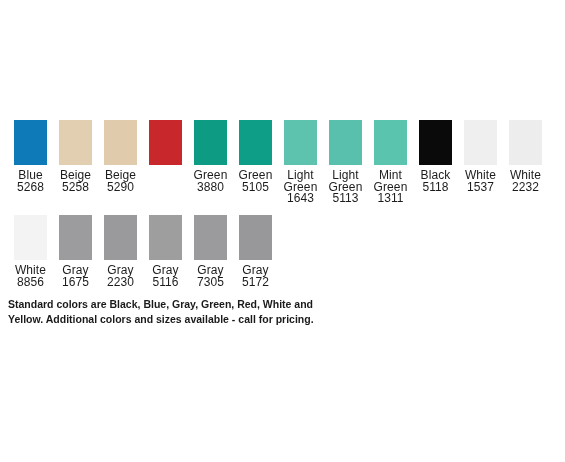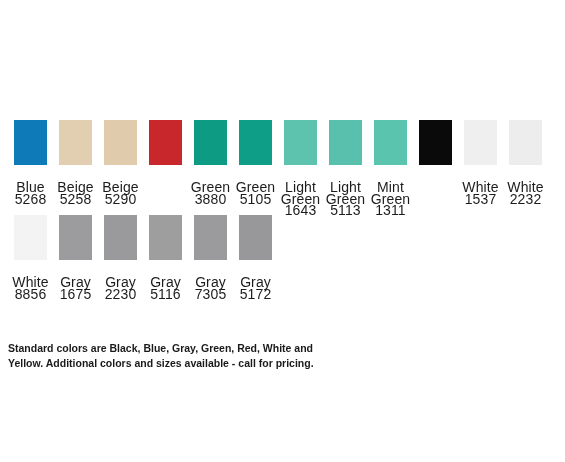--- a/index.html
+++ b/index.html
@@ -40,43 +40,42 @@
     align-items: center;
     flex: 0 0 45px;
   }
   .swatch-chip {
     width: 33px;
     height: 45px;
     display: block;
     margin: 0;
   }
   .swatch-label {
-    margin-top: 17px;
-    font-size: 14px;
+    margin-top: 5px;
+    font-size: 12px;
     line-height: 11.5px;
     text-align: center;
     color: #1c1c1c;
     width: 47px;
     letter-spacing: 0.1px;
     word-spacing: 0px;
   }
   .swatch-label .lbl-line {
     display: block;
     white-space: nowrap;
   }
   .footer-note {
     position: absolute;
     left: 8px;
     top: 297px;
     width: 350px;
     font-size: 10.5px;
     line-height: 15px;
     font-weight: bold;
     color: #1a1a1a;
-    margin-top: 44px;
   }
   .footer-note .note-line {
     display: block;
   }
 </style>
 </head>
 <body>
 
 <div id="sheet">
 
@@ -138,20 +137,24 @@
       <div class="swatch-cell">
         <span class="swatch-chip" title="#5BC4AF" style="background-color: rgb(91, 196, 175);"></span>
         <div class="swatch-label">
           <span class="lbl-line">Mint</span>
           <span class="lbl-line">Green</span>
           <span class="lbl-line">1311</span>
         </div>
       </div>
       <div class="swatch-cell">
         <span class="swatch-chip" title="#0A0A0A" style="background-color: rgb(10, 10, 10);"></span>
+        <div class="swatch-label">
+          <span class="lbl-line">Black</span>
+          <span class="lbl-line">5118</span>
+        </div>
       </div>
       <div class="swatch-cell">
         <span class="swatch-chip" title="#EFEFEF" style="background-color: rgb(239, 239, 239);"></span>
         <div class="swatch-label">
           <span class="lbl-line">White</span>
           <span class="lbl-line">1537</span>
         </div>
       </div>
       <div class="swatch-cell">
         <span class="swatch-chip" title="#EDEDED" style="background-color: rgb(237, 237, 237);"></span>

